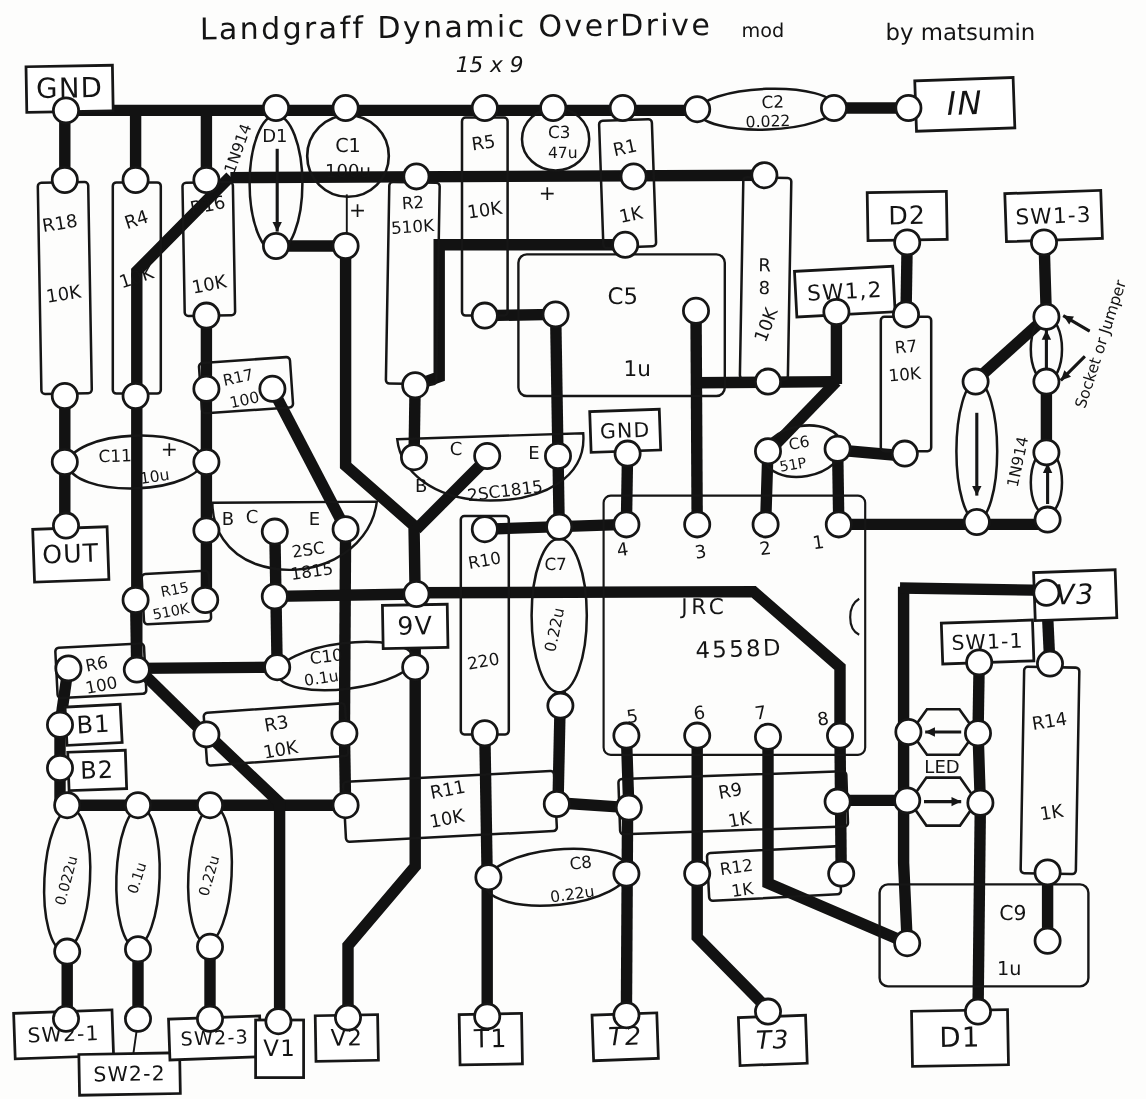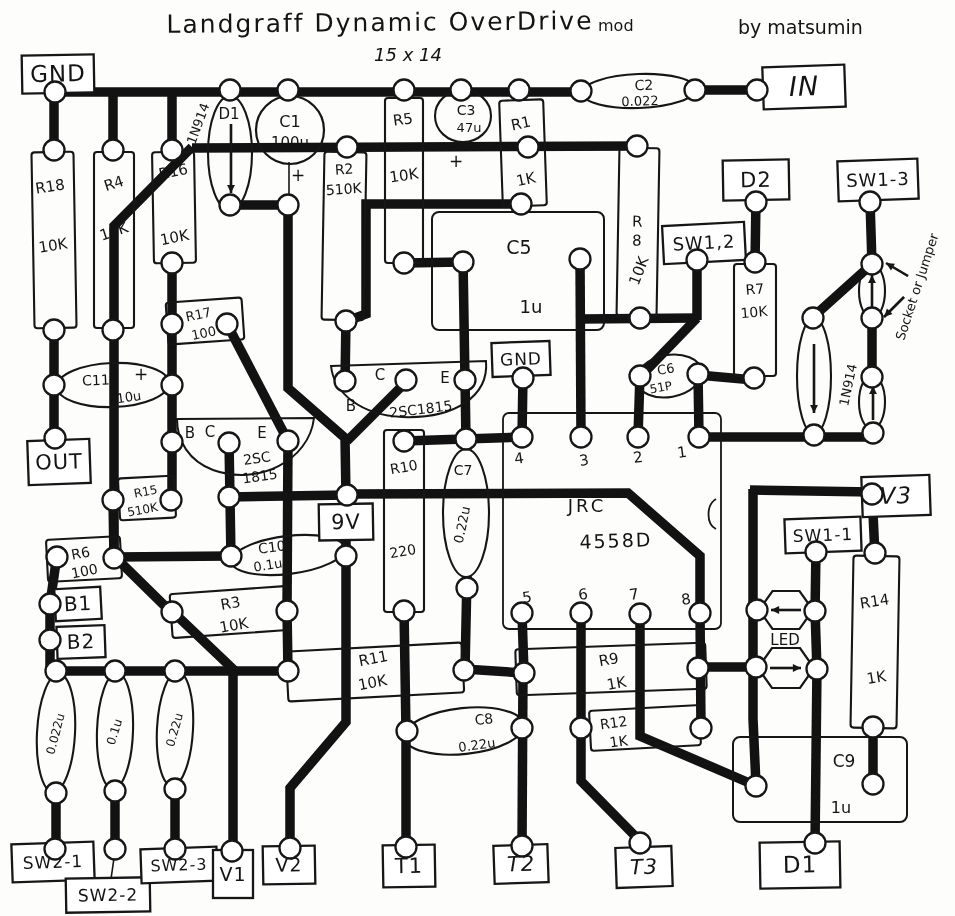--- a/index.html
+++ b/index.html
@@ -1,20 +1,20 @@
 <!DOCTYPE html>
 <html><head>
 <meta charset="utf-8">
 <style>
   html,body{margin:0;padding:0;background:#ffffff;}
   #stage{position:relative;width:955px;height:916px;background:#fdfdfc;overflow:hidden;
          font-family:"DejaVu Sans",sans-serif;color:#141414;}
   .hdr{position:absolute;white-space:nowrap;color:#141414;}
   #title{left:150px;top:8px;width:460px;text-align:center;font-size:25px;letter-spacing:2px;font-weight:500;transform:rotate(-0.5deg);}
-  #mod{left:598px;top:16px;font-size:16px;}
+  #mod{left:618px;top:16px;font-size:16px;}
   #author{left:702px;top:16px;font-size:19px;margin-left:36px;}
   #grid{left:348px;top:44px;width:120px;text-align:center;font-size:18px;font-style:italic;}
   svg{position:absolute;left:0;top:0;}
   svg text{font-family:"DejaVu Sans",sans-serif;fill:#141414;}
 </style>
 </head>
 <body>
 
 <div id="stage">
   <svg id="board" width="955" height="916" viewBox="0 0 955 916">
@@ -495,14 +495,14 @@
       <circle cx="875" cy="553" r="10.5" fill="#fff" stroke="#161616" stroke-width="2.3"></circle>
       <circle cx="873" cy="727" r="10.5" fill="#fff" stroke="#161616" stroke-width="2.3"></circle>
       <circle cx="756" cy="786" r="10.5" fill="#fff" stroke="#161616" stroke-width="2.3"></circle>
       <circle cx="873" cy="784" r="10.5" fill="#fff" stroke="#161616" stroke-width="2.3"></circle>
       <circle cx="815" cy="843" r="10.5" fill="#fff" stroke="#161616" stroke-width="2.3"></circle>
       <text x="918" y="287" font-size="13" text-anchor="middle" dominant-baseline="middle" transform="rotate(-72 918 287)">Socket or Jumper</text>
     </svg>
   <div class="hdr" id="title">Landgraff Dynamic OverDrive</div>
   <div class="hdr" id="mod">mod</div>
   <div class="hdr" id="author">by matsumin</div>
-  <div class="hdr" id="grid">15 x 14</div>
+  <div class="hdr" id="grid">15 x 9</div>
 </div>
 
 </body></html>

